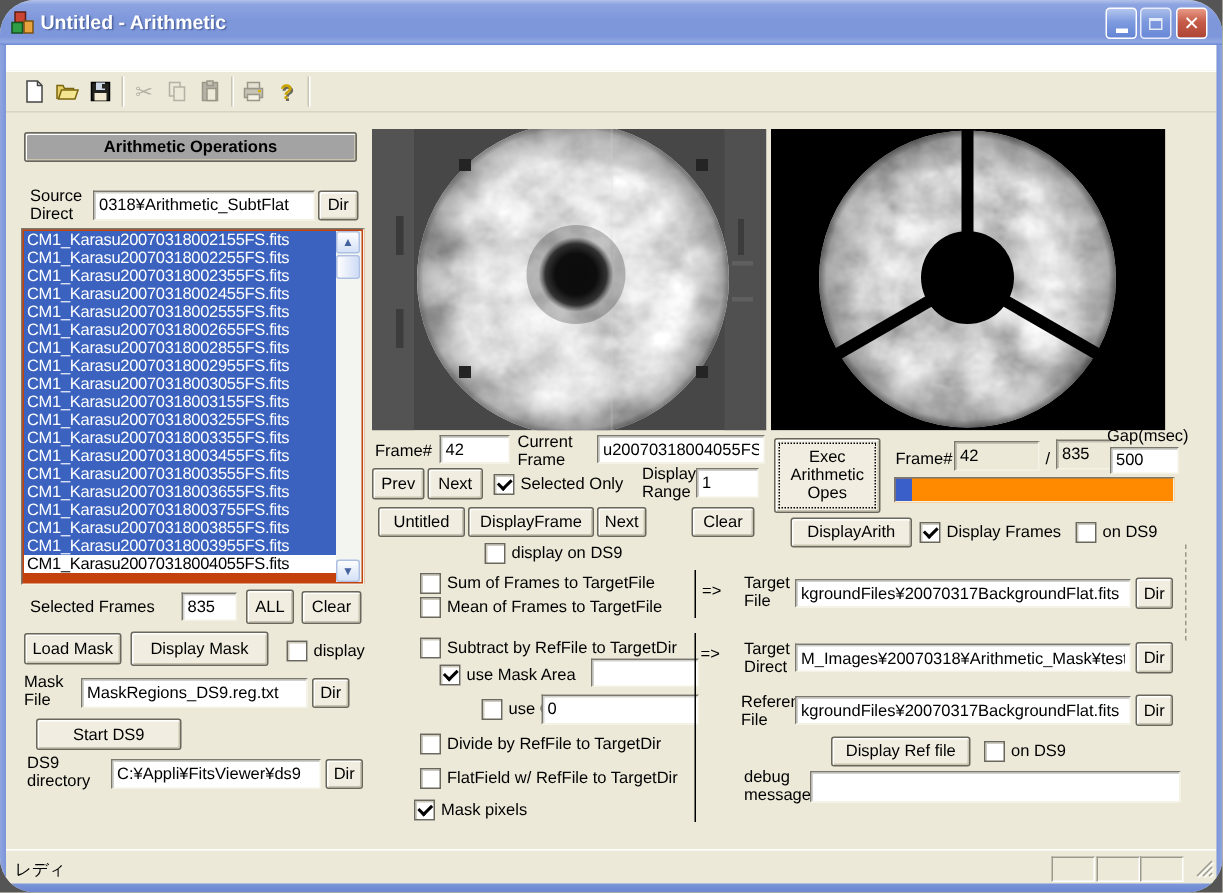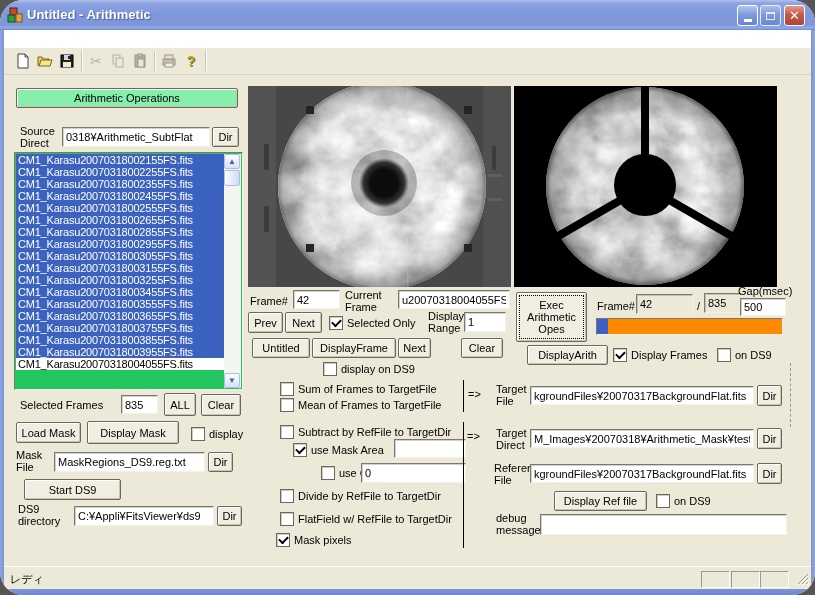--- a/index.html
+++ b/index.html
@@ -27,33 +27,33 @@
   .toolbar{left:4px;top:47px;width:807px;height:26px;background:#ECE9D8;border-top:1px solid #fff;border-bottom:1px solid #d8d4c4;}
   .tbtn{position:relative;width:22px;height:22px;display:flex;align-items:center;justify-content:center;}
   .tsep{width:1px;height:20px;background:#c9c5b6;box-shadow:1px 0 0 #fff;margin:0 3px;}
   .toolrow{position:absolute;left:8px;top:1px;display:flex;align-items:center;height:24px;}
   
   .lbl{font-size:11px;line-height:12px;color:#000;white-space:pre-line;}
   .btn{display:flex;align-items:center;justify-content:center;text-align:center;font-size:11px;line-height:12px;color:#000;
     background:#f1eee1;border:1px solid #6a675c;border-radius:2px;white-space:pre-line;
     box-shadow:inset 1px 1px 0 #ffffff,inset -1px -1px 0 #c8c4b0;box-sizing:border-box;cursor:default;}
   .btn.focusd{outline:1px dotted #000;outline-offset:-4px;}
-  .hdrbtn{background:#86efac;}
+  .hdrbtn{background:#a3a3a3;font-weight:bold;}
   .field{font-size:11px;color:#000;background:#fff;border:1px solid;border-color:#7b786d #f4f2e4 #f4f2e4 #7b786d;
     box-shadow:inset 1px 1px 0 rgba(120,120,110,.35);padding:0 3px;box-sizing:border-box;font-family:inherit;}
   input.field{outline:none;}
   .field.gray{background:#ece9d8;}
   .cbwrap{height:14px;}
   .cb{position:absolute;left:0;top:0;width:12px;height:12px;background:#fff;border:1px solid #6a675c;
     box-shadow:inset 1px 1px 0 #cfccbd;box-sizing:content-box;}
   .cb.on::after{content:"";position:absolute;left:2px;top:2px;width:7px;height:4px;
     border-left:2px solid #000;border-bottom:2px solid #000;transform:rotate(-45deg);}
   .cbl{position:absolute;left:18px;top:1px;font-size:11px;white-space:nowrap;color:#000;}
   
-  .listbox{background:#22c55e;border:1px solid;border-color:#7b786d #f4f2e4 #f4f2e4 #7b786d;overflow:hidden;}
+  .listbox{background:#c2410c;border:1px solid;border-color:#7b786d #f4f2e4 #f4f2e4 #7b786d;overflow:hidden;}
   .file-rows{position:absolute;left:1px;top:1px;right:18px;bottom:1px;overflow:hidden;}
   .file-row{height:12px;line-height:12.5px;font-size:11px;letter-spacing:-0.2px;white-space:nowrap;padding-left:2px;color:#000;background:#fff;}
   .file-row.sel{background:#3A62BE;color:#fff;}
   .sb{position:absolute;top:1px;right:1px;width:17px;bottom:1px;background:#f3f5f0;}
   .sbtn{position:absolute;left:0;width:16px;height:15px;background:linear-gradient(#fdfdfd,#d5e1f7);
     border:1px solid #aebfe4;border-radius:2px;box-sizing:border-box;display:flex;align-items:center;justify-content:center;
     color:#44639e;font-size:8px;line-height:8px;}
   .sthumb{position:absolute;left:0;top:16px;width:16px;height:16px;background:linear-gradient(90deg,#fdfdfd,#cfdcf6);
     border:1px solid #aebfe4;border-radius:2px;box-sizing:border-box;}
   
@@ -161,20 +161,21 @@
         <div class="file-row sel"><span>CM1_Karasu20070318002255FS.fits</span></div>
         <div class="file-row sel"><span>CM1_Karasu20070318002355FS.fits</span></div>
         <div class="file-row sel"><span>CM1_Karasu20070318002455FS.fits</span></div>
         <div class="file-row sel"><span>CM1_Karasu20070318002555FS.fits</span></div>
         <div class="file-row sel"><span>CM1_Karasu20070318002655FS.fits</span></div>
         <div class="file-row sel"><span>CM1_Karasu20070318002855FS.fits</span></div>
         <div class="file-row sel"><span>CM1_Karasu20070318002955FS.fits</span></div>
         <div class="file-row sel"><span>CM1_Karasu20070318003055FS.fits</span></div>
         <div class="file-row sel"><span>CM1_Karasu20070318003155FS.fits</span></div>
         <div class="file-row sel"><span>CM1_Karasu20070318003255FS.fits</span></div>
+        <div class="file-row sel"><span>CM1_Karasu20070318003355FS.fits</span></div>
         <div class="file-row sel"><span>CM1_Karasu20070318003455FS.fits</span></div>
         <div class="file-row sel"><span>CM1_Karasu20070318003555FS.fits</span></div>
         <div class="file-row sel"><span>CM1_Karasu20070318003655FS.fits</span></div>
         <div class="file-row sel"><span>CM1_Karasu20070318003755FS.fits</span></div>
         <div class="file-row sel"><span>CM1_Karasu20070318003855FS.fits</span></div>
         <div class="file-row sel"><span>CM1_Karasu20070318003955FS.fits</span></div>
         <div class="file-row"><span>CM1_Karasu20070318004055FS.fits</span></div>
       </div>
     <div class="sb">
       <div class="sbtn" style="top:0;">

